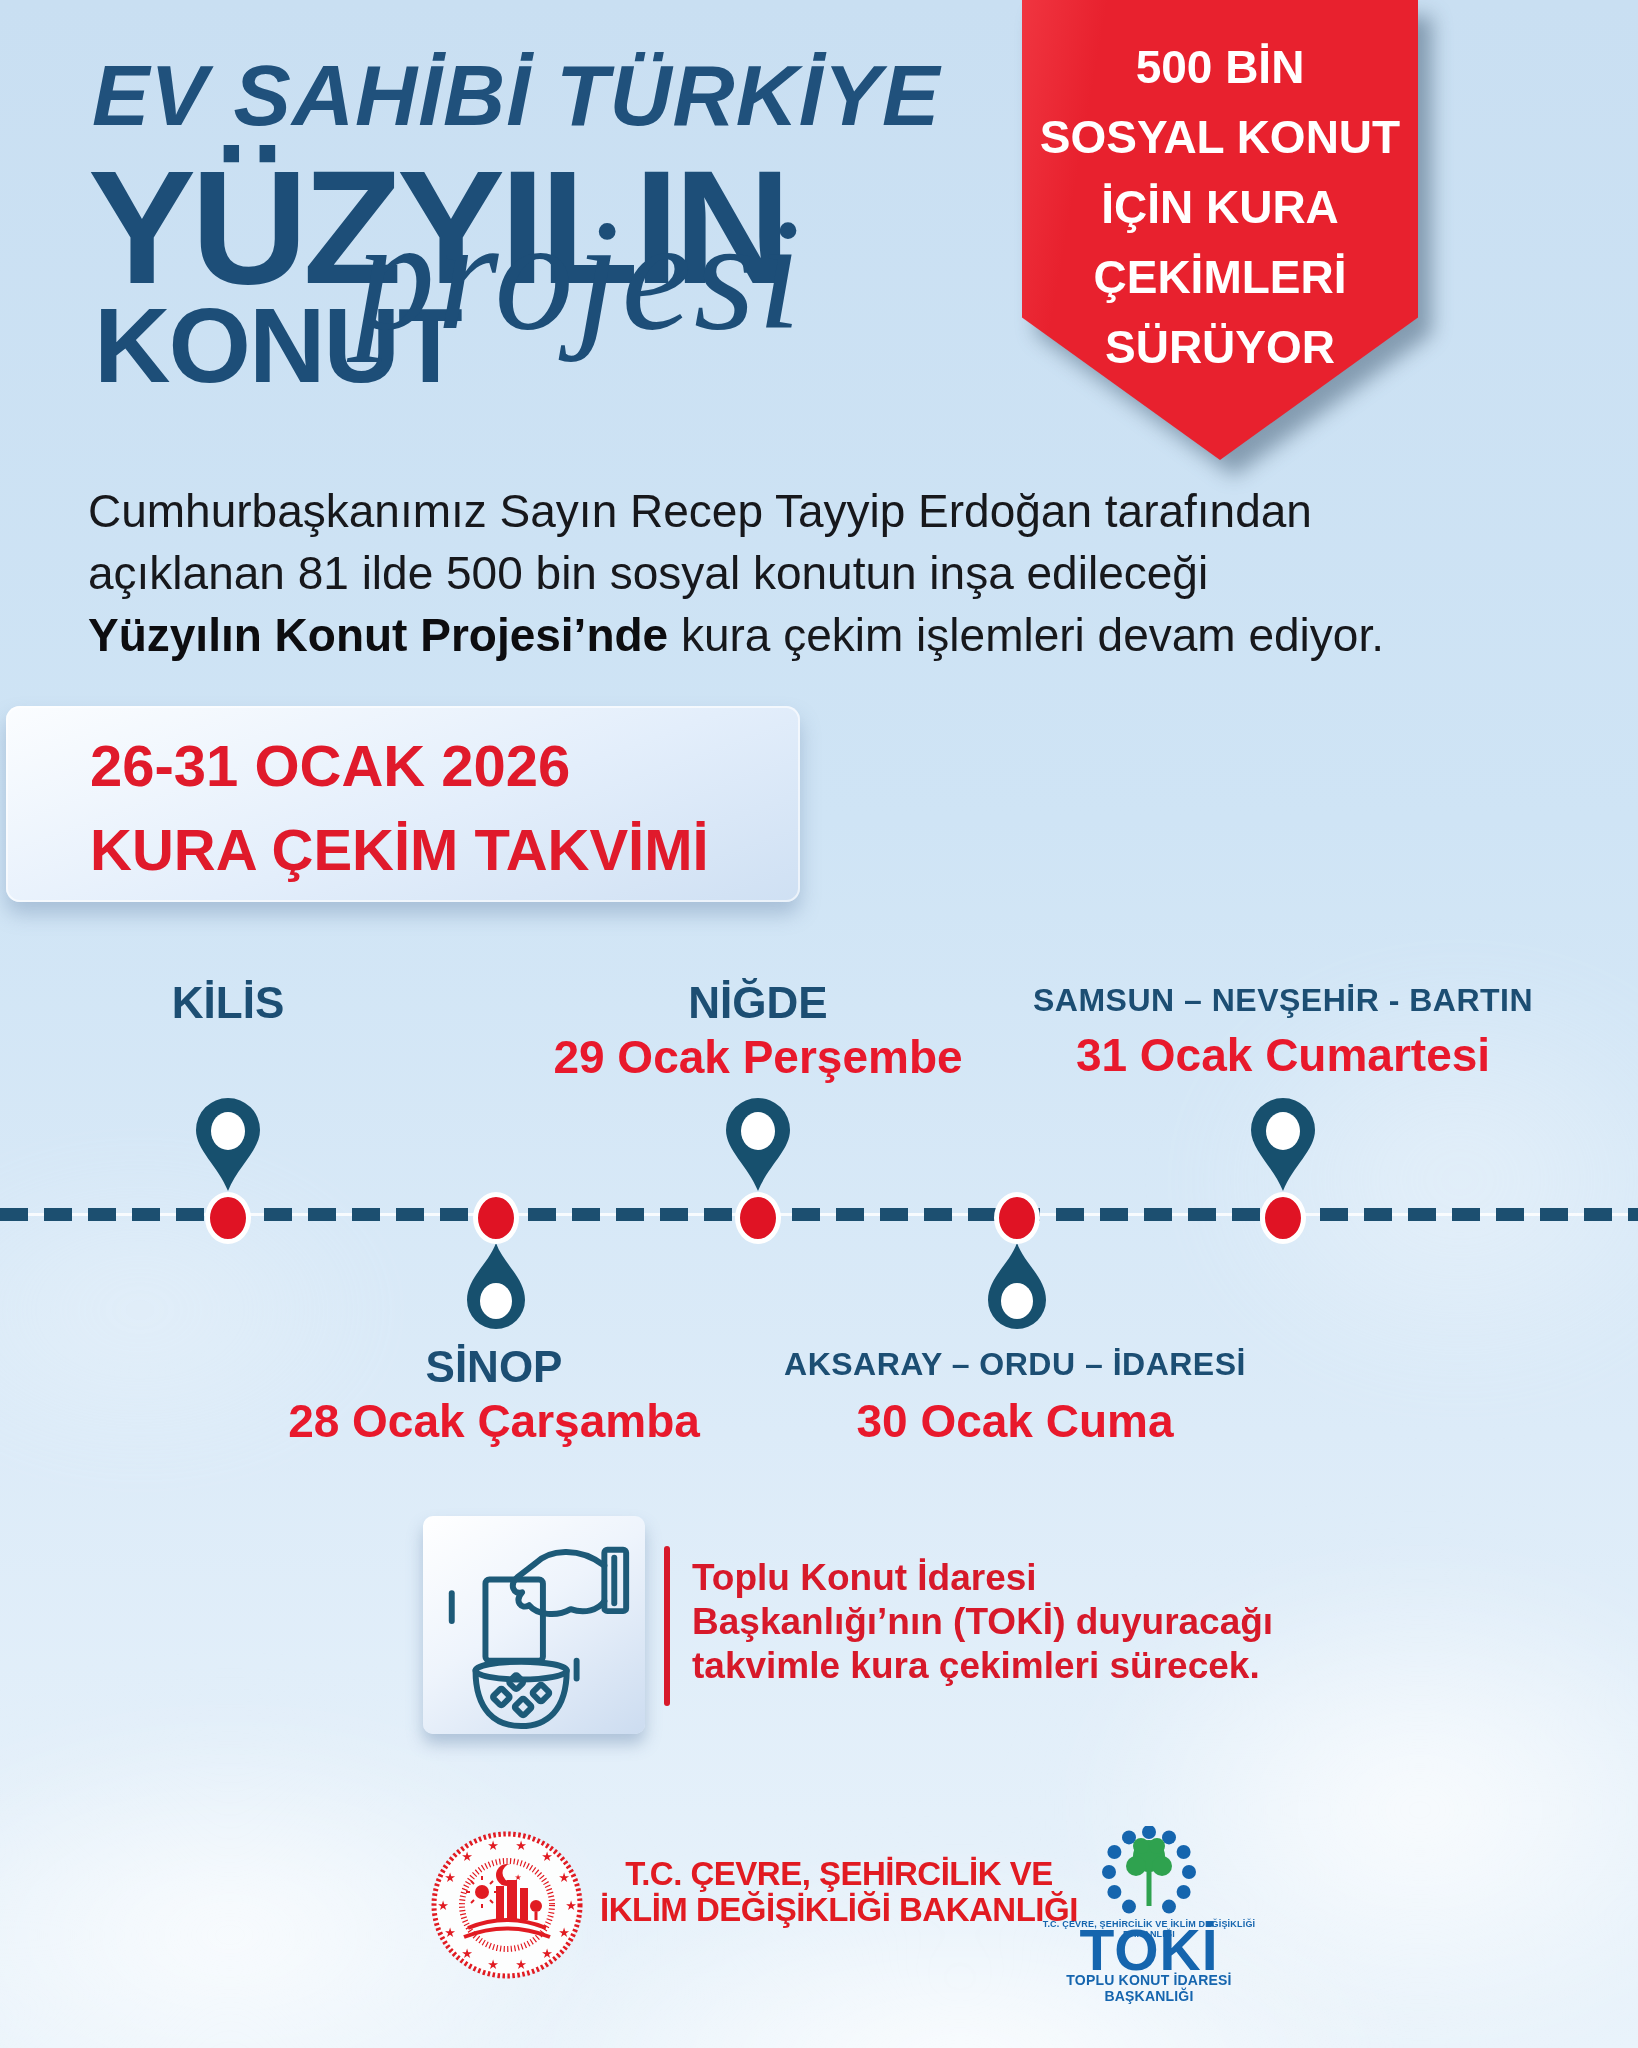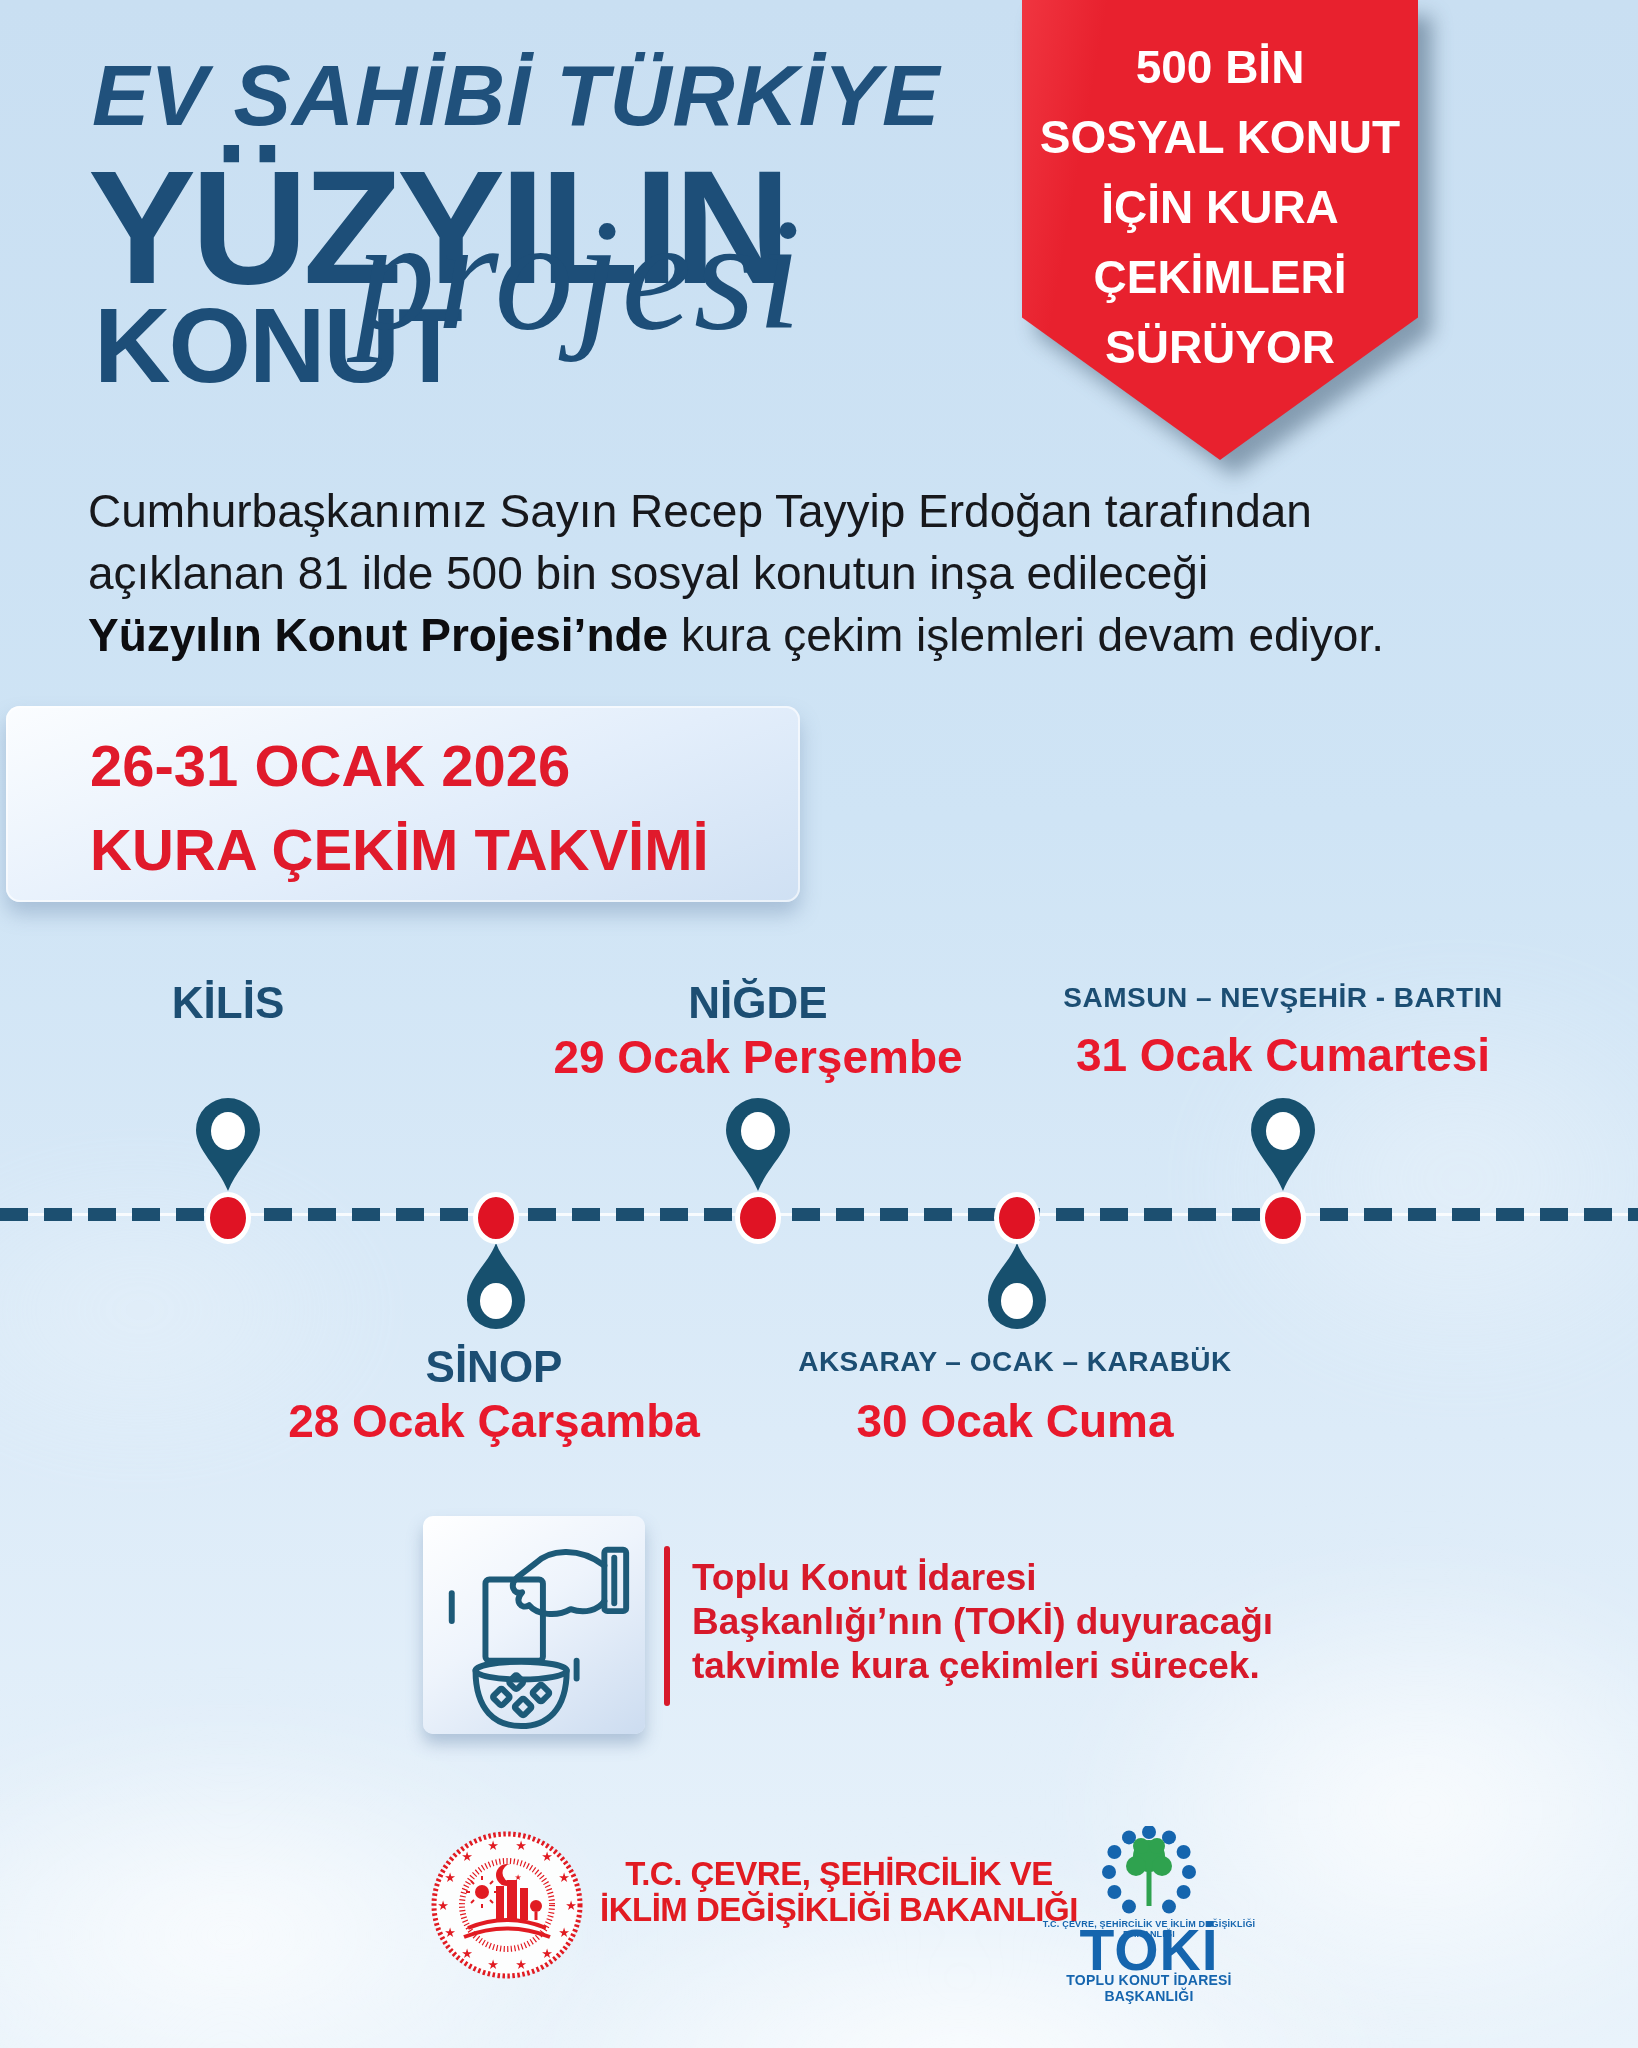--- a/index.html
+++ b/index.html
@@ -38,21 +38,21 @@
   .sl1{top:26px;} .sl2{top:110px;}
 
   
   .tl-base{left:0; top:1213px; width:1638px; height:3px; background:rgba(255,255,255,.8);}
   .tl-dash{left:0; top:1208px; width:1638px; height:13px;
     background:repeating-linear-gradient(90deg,#1c4f70 0 28px, transparent 28px 44px);}
   .dot{position:absolute; width:36px; height:42px; border-radius:50%; background:#e01324; border:5px solid #fff; top:1192px; z-index:3;}
   .pin,.drop{position:absolute; z-index:3;}
   .city{position:absolute; color:#1c4e73; font-weight:bold; text-align:center; white-space:nowrap; transform:translateX(-50%);}
   .date{position:absolute; color:#e8192c; font-weight:bold; text-align:center; white-space:nowrap; transform:translateX(-50%);}
-  .city-big{font-size:44px;} .city-sm{font-size:28px; letter-spacing:.5px;}
+  .city-big{font-size:44px;} .city-sm{font-size:32px; letter-spacing:.5px;}
   .date-big{font-size:46px;}
 
   
   .note-box{left:423px; top:1516px; width:222px; height:218px; border-radius:10px;
     background:linear-gradient(145deg,#ffffff 0%,#eef4fc 45%,#ccdcf0 100%);
     box-shadow:0 10px 16px rgba(110,140,175,.45);}
   .note-divider{left:664px; top:1546px; width:6px; height:160px; background:#d7192a; border-radius:3px;}
   .note-text{left:692px; top:1556px; width:760px; font-size:37px; line-height:44px; font-weight:bold; color:#d7192a;}
 
   
@@ -101,21 +101,21 @@
     </div>
 
     <div class="city city-big" style="left:228px; top:978px;">KİLİS</div>
     <div class="city city-big" style="left:758px; top:978px;">NİĞDE</div>
     <div class="date date-big" style="left:758px; top:1030px;">29 Ocak Perşembe</div>
     <div class="city city-sm" style="left:1283px; top:982px;">SAMSUN – NEVŞEHİR - BARTIN</div>
     <div class="date date-big" style="left:1283px; top:1028px;">31 Ocak Cumartesi</div>
 
     <div class="city city-big" style="left:494px; top:1342px;">SİNOP</div>
     <div class="date date-big" style="left:494px; top:1394px;">28 Ocak Çarşamba</div>
-    <div class="city city-sm" style="left:1015px; top:1346px;">AKSARAY – OCAK – KARABÜK</div>
+    <div class="city city-sm" style="left:1015px; top:1346px;">AKSARAY – ORDU – İDARESİ</div>
     <div class="date date-big" style="left:1015px; top:1394px;">30 Ocak Cuma</div>
 
     <div class="abs tl-base"></div>
     <div class="abs tl-dash"></div>
 
     <svg class="pin" style="left:196px; top:1098px;" width="64" height="94" viewBox="0 0 64 94">
       <path d="M32 93 C22 68 0 52 0 32 A32 32 0 1 1 64 32 C64 52 42 68 32 93 Z" fill="#17506e"></path>
       <ellipse cx="32" cy="33" rx="17" ry="19" fill="#fff"></ellipse>
     </svg>
     <svg class="pin" style="left:726px; top:1098px;" width="64" height="94" viewBox="0 0 64 94">

